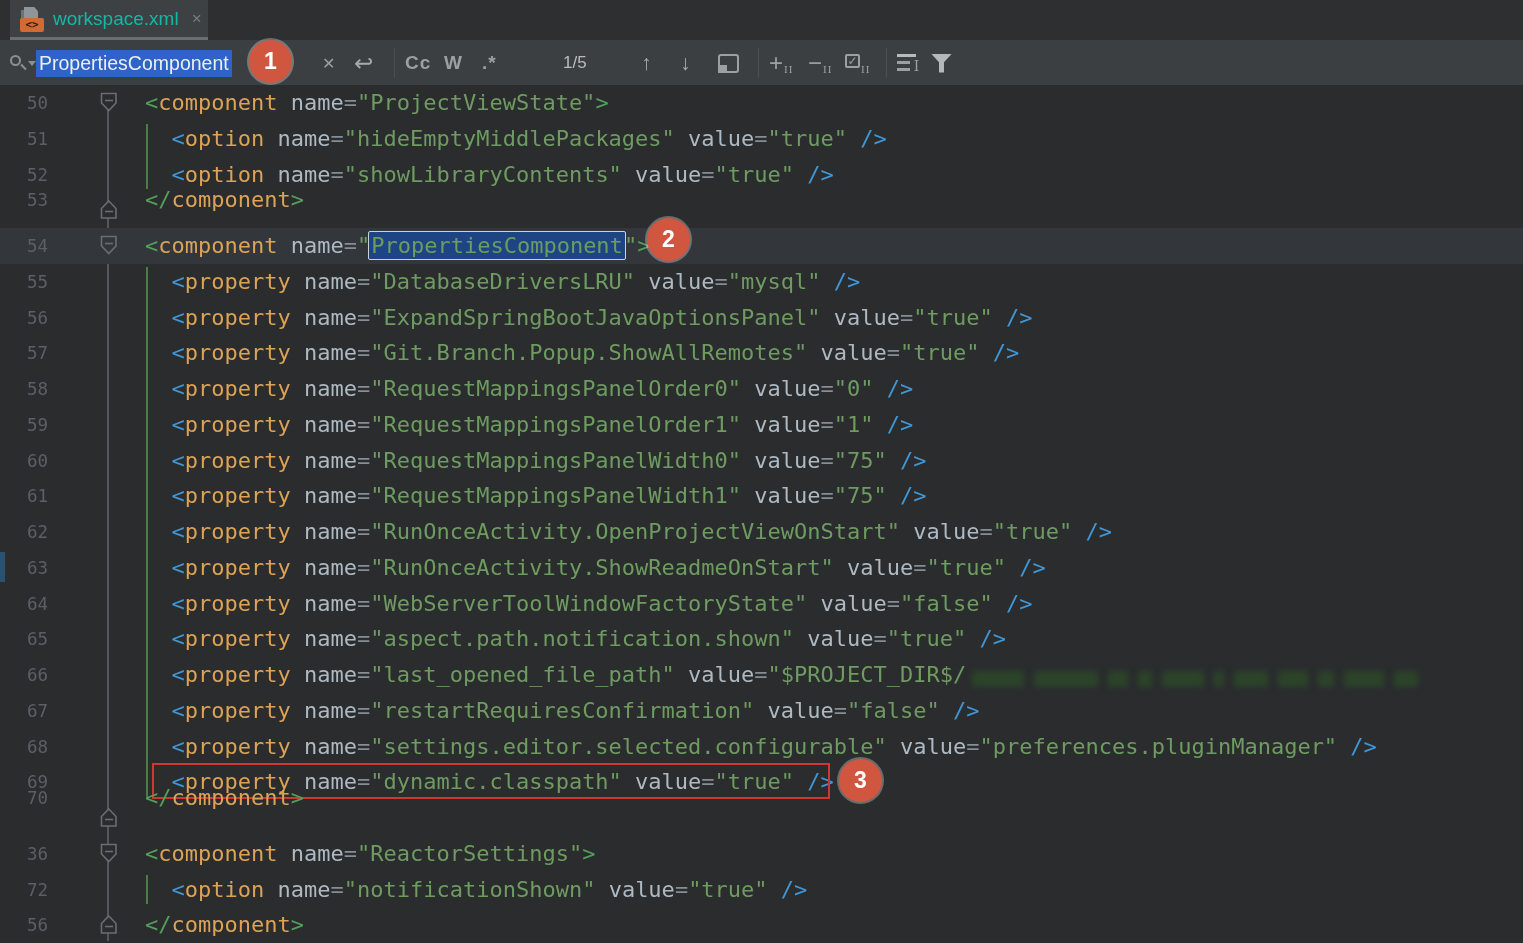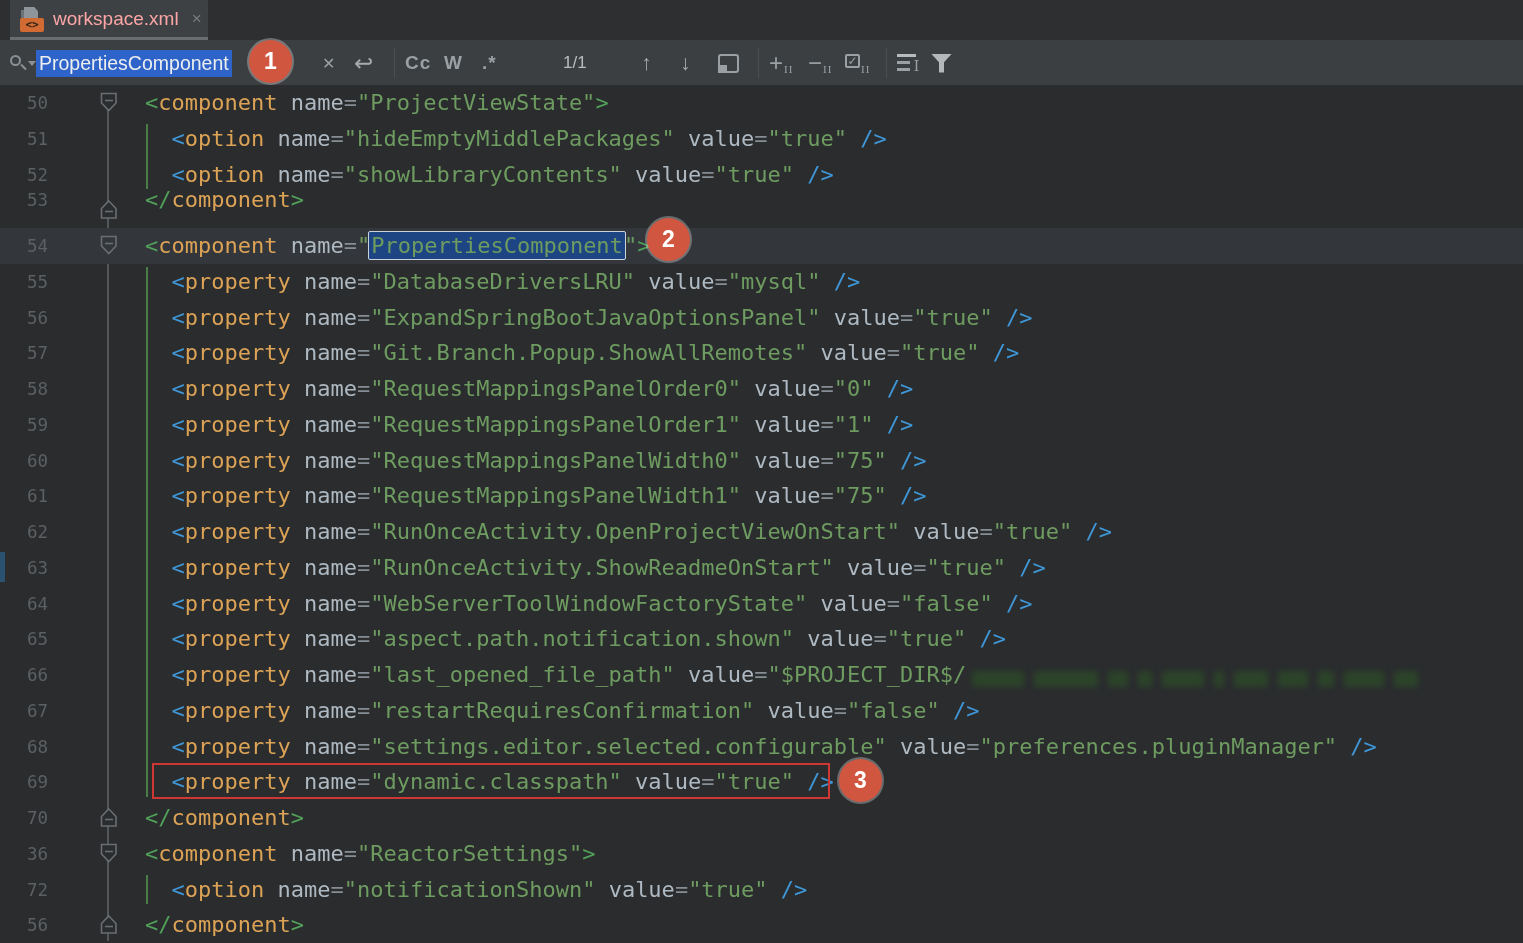--- a/index.html
+++ b/index.html
@@ -3,21 +3,21 @@
 <meta charset="utf-8">
 <style>
   * { margin:0; padding:0; box-sizing:border-box; }
   html,body { width:1523px; height:943px; overflow:hidden; background:#2a2c2e;
               font-family:"Liberation Sans", sans-serif; }
 
   
   .tabbar { position:absolute; left:0; top:0; width:1523px; height:40px; background:#2d2f31; }
   .tab { position:absolute; left:10px; top:0; width:198px; height:40px; background:#3d4144;
          border-bottom:3px solid #696d70; display:flex; align-items:center; gap:9px; padding:0 10px; }
-  .tab-title { color:#fca5a5; font-size:19px; }
+  .tab-title { color:#14b8a6; font-size:19px; }
   .tab-close { color:#787c7f; font-size:17px; margin-left:4px; cursor:pointer; }
   .file-icon { position:relative; width:24px; height:26px; flex:0 0 24px; }
   .file-icon .page { position:absolute; left:4px; top:1px; width:14px; height:16px; background:#8f969b;
                      clip-path:polygon(0 0,70% 0,100% 30%,100% 100%,0 100%); }
   .file-icon .page2 { position:absolute; left:1px; top:4px; width:13px; height:14px; background:#6d7478; }
   .file-icon .xmlbox { position:absolute; left:0; bottom:0; width:24px; height:14px; background:#d26b33;
                        border-radius:2px; color:#2b2013; font-family:"DejaVu Sans Mono",monospace;
                        font-size:11px; font-weight:bold; text-align:center; line-height:14px; }
 
   
@@ -105,21 +105,21 @@
   </span>
   <div class="query" role="textbox">
     <span class="sel">PropertiesComponent</span>
   </div>
   <span class="sb" style="left:322px;">✕</span>
   <span class="sb txt-ic" style="left:354px; font-size:23px;">↩</span>
   <span class="sb-sep" style="left:394px;"></span>
   <span class="sb tgl" style="left:405px;">Cc</span>
   <span class="sb tgl" style="left:444px;">W</span>
   <span class="sb tgl" style="left:482px;">.*</span>
-  <span class="sb count" style="left:563px;">1/1</span>
+  <span class="sb count" style="left:563px;">1/5</span>
   <span class="sb txt-ic" style="left:641px;">↑</span>
   <span class="sb txt-ic" style="left:680px;">↓</span>
   <span class="sb" style="left:718px;">
       <span class="selall">
         <span class="sq"></span>
       </span>
     </span>
   <span class="sb-sep" style="left:758px;"></span>
   <span class="sb" style="left:769px;">
     <span class="bigop">+</span>
@@ -179,21 +179,21 @@
     <div class="line" style="top: 429px;"><span class="lnum">62</span><span class="codetxt" style="left: 171.5px;"><span class="tk-p">&lt;</span><span class="tk-t">property</span><span class="tk-a"> name</span><span class="tk-o">=</span><span class="tk-v">"RunOnceActivity.OpenProjectViewOnStart"</span><span class="tk-a"> value</span><span class="tk-o">=</span><span class="tk-v">"true"</span><span class="tk-p"> /&gt;</span></span></div>
     <div class="line" style="top: 464.75px;"><span class="lnum">63</span><span class="codetxt" style="left: 171.5px;"><span class="tk-p">&lt;</span><span class="tk-t">property</span><span class="tk-a"> name</span><span class="tk-o">=</span><span class="tk-v">"RunOnceActivity.ShowReadmeOnStart"</span><span class="tk-a"> value</span><span class="tk-o">=</span><span class="tk-v">"true"</span><span class="tk-p"> /&gt;</span></span></div>
     <div class="strip63" style="top: 466.75px;"></div>
     <div class="line" style="top: 500.5px;"><span class="lnum">64</span><span class="codetxt" style="left: 171.5px;"><span class="tk-p">&lt;</span><span class="tk-t">property</span><span class="tk-a"> name</span><span class="tk-o">=</span><span class="tk-v">"WebServerToolWindowFactoryState"</span><span class="tk-a"> value</span><span class="tk-o">=</span><span class="tk-v">"false"</span><span class="tk-p"> /&gt;</span></span></div>
     <div class="line" style="top: 536.25px;"><span class="lnum">65</span><span class="codetxt" style="left: 171.5px;"><span class="tk-p">&lt;</span><span class="tk-t">property</span><span class="tk-a"> name</span><span class="tk-o">=</span><span class="tk-v">"aspect.path.notification.shown"</span><span class="tk-a"> value</span><span class="tk-o">=</span><span class="tk-v">"true"</span><span class="tk-p"> /&gt;</span></span></div>
     <div class="line" style="top: 572px;"><span class="lnum">66</span><span class="codetxt" style="left: 171.5px;"><span class="tk-p">&lt;</span><span class="tk-t">property</span><span class="tk-a"> name</span><span class="tk-o">=</span><span class="tk-v">"last_opened_file_path"</span><span class="tk-a"> value</span><span class="tk-o">=</span><span class="tk-v">"$PROJECT_DIR$/</span><span class="redact"><i style="width: 52px;"></i><i style="width: 64px;"></i><i style="width: 20px;"></i><i style="width: 14px;"></i><i style="width: 42px;"></i><i style="width: 10px;"></i><i style="width: 34px;"></i><i style="width: 30px;"></i><i style="width: 16px;"></i><i style="width: 40px;"></i><i style="width: 24px;"></i></span></span></div>
     <div class="line" style="top: 607.75px;"><span class="lnum">67</span><span class="codetxt" style="left: 171.5px;"><span class="tk-p">&lt;</span><span class="tk-t">property</span><span class="tk-a"> name</span><span class="tk-o">=</span><span class="tk-v">"restartRequiresConfirmation"</span><span class="tk-a"> value</span><span class="tk-o">=</span><span class="tk-v">"false"</span><span class="tk-p"> /&gt;</span></span></div>
     <div class="line" style="top: 643.5px;"><span class="lnum">68</span><span class="codetxt" style="left: 171.5px;"><span class="tk-p">&lt;</span><span class="tk-t">property</span><span class="tk-a"> name</span><span class="tk-o">=</span><span class="tk-v">"settings.editor.selected.configurable"</span><span class="tk-a"> value</span><span class="tk-o">=</span><span class="tk-v">"preferences.pluginManager"</span><span class="tk-p"> /&gt;</span></span></div>
     <div class="line" style="top: 679.25px;"><span class="lnum">69</span><span class="codetxt" style="left: 171.5px;"><span class="tk-p">&lt;</span><span class="tk-t">property</span><span class="tk-a"> name</span><span class="tk-o">=</span><span class="tk-v">"dynamic.classpath"</span><span class="tk-a"> value</span><span class="tk-o">=</span><span class="tk-v">"true"</span><span class="tk-p"> /&gt;</span></span></div>
     <div class="redbox" style="left: 152px; top: 678.25px; width: 678px; height: 36px;"></div>
-    <div class="line" style="top: 715px; padding-left: 8px;"><span class="lnum">70</span><span class="codetxt" style="left: 145px;"><span class="tk-c">&lt;/</span><span class="tk-t">component</span><span class="tk-c">&gt;</span></span></div>
+    <div class="line" style="top: 695px; padding-left: 8px;"><span class="lnum">70</span><span class="codetxt" style="left: 145px;"><span class="tk-c">&lt;/</span><span class="tk-t">component</span><span class="tk-c">&gt;</span></span></div>
     <span class="fold" style="top: 722px;"><svg width="18" height="21">
         <path d="M8.8 2 L16 9.5 V19 H1.5 V9.5 Z" fill="#2a2c2e" stroke="#6a6e72" stroke-width="1.6"></path>
         <line x1="5" y1="12.5" x2="13" y2="12.5" stroke="#6a6e72" stroke-width="1.6"></line>
       </svg></span>
     <div class="line" style="top: 750.75px;"><span class="lnum">36</span><span class="codetxt" style="left: 145px;"><span class="tk-c">&lt;</span><span class="tk-t">component</span><span class="tk-a"> name</span><span class="tk-o">=</span><span class="tk-v">"ReactorSettings"</span><span class="tk-c">&gt;</span></span></div>
     <span class="fold" style="top: 757.75px;"><svg width="18" height="21">
         <path d="M1.5 1.5 H16 V11 L8.8 18.5 L1.5 11 Z" fill="#2a2c2e" stroke="#6a6e72" stroke-width="1.6"></path>
         <line x1="5" y1="8.5" x2="13" y2="8.5" stroke="#6a6e72" stroke-width="1.6"></line>
       </svg></span>
     <div class="line" style="top: 786.5px;"><span class="lnum">72</span><span class="codetxt" style="left: 171.5px;"><span class="tk-p">&lt;</span><span class="tk-t">option</span><span class="tk-a"> name</span><span class="tk-o">=</span><span class="tk-v">"notificationShown"</span><span class="tk-a"> value</span><span class="tk-o">=</span><span class="tk-v">"true"</span><span class="tk-p"> /&gt;</span></span></div>

